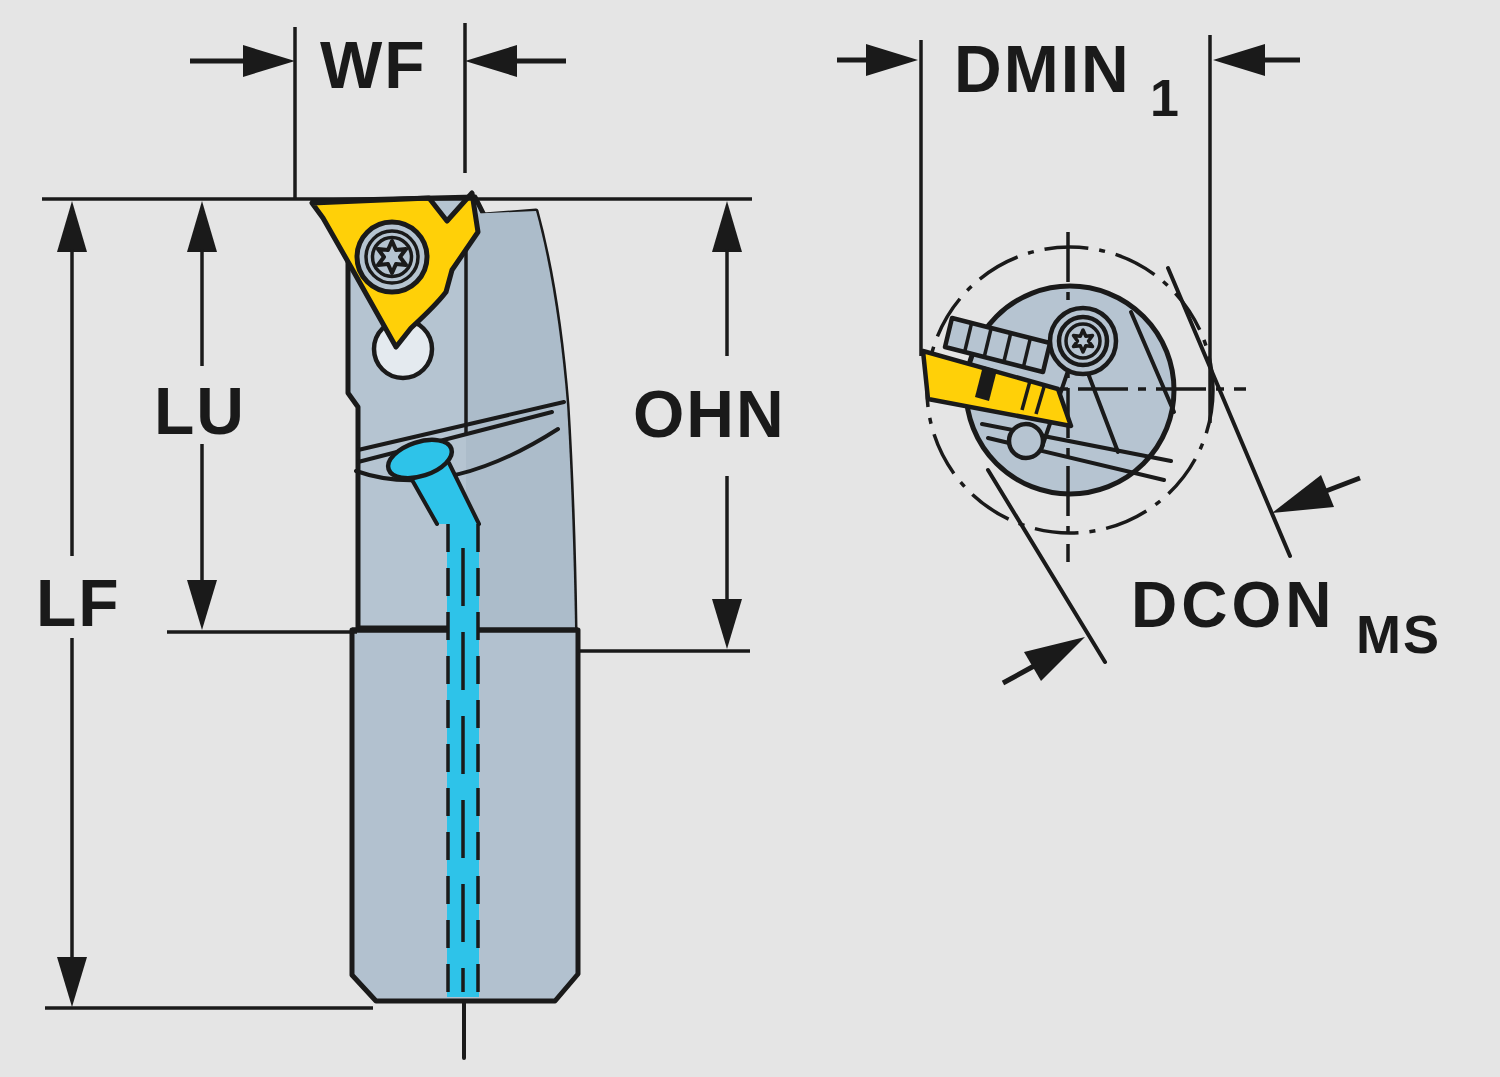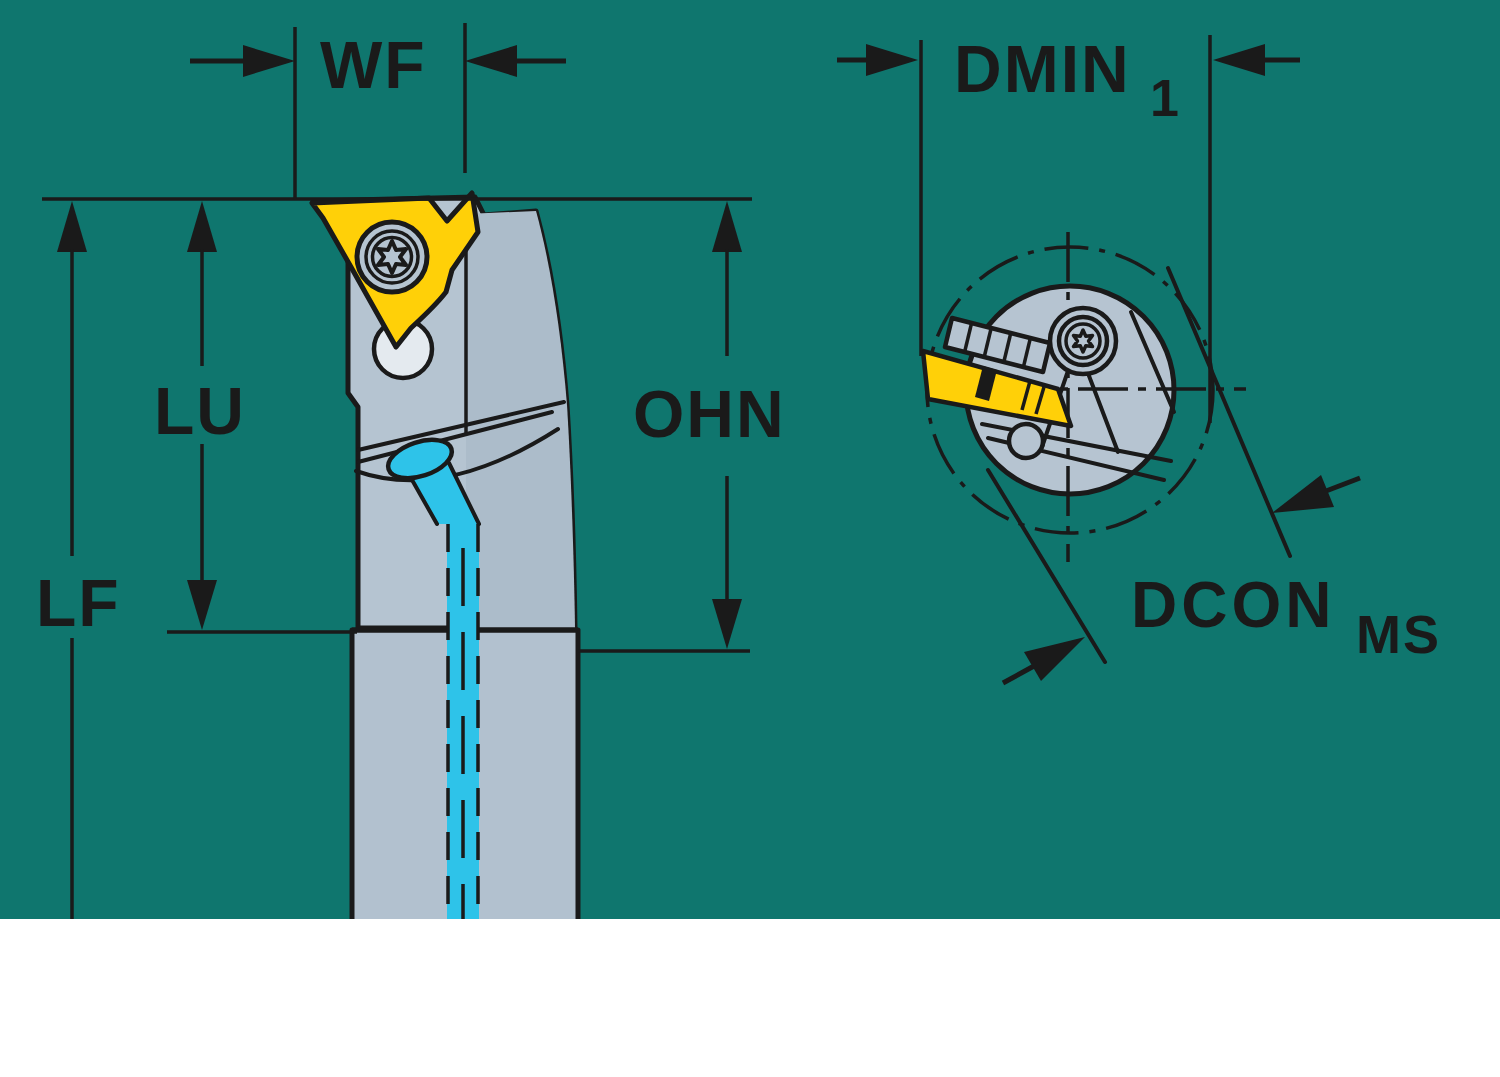--- a/index.html
+++ b/index.html
@@ -1,19 +1,19 @@
 <!DOCTYPE html>
 <html style="--c-line: #1A1A1A; --c-body: #B5C4D1; --c-facet: #ACBCCA; --c-shank: #B2C1CF; --c-end: #B6C4D1; --c-yellow: #FFD008; --c-cyan: #2EC3E9; --c-hole: #E4EAEF;"><head>
 <meta charset="utf-8">
 <style>
   html,body{margin:0;padding:0;background:#ffffff;}
   .canvas{
     position:relative;
-    width:1500px;height:919px;
-    background:#0f766e;
+    width:1500px;height:1077px;
+    background:#e5e5e5;
     font-family:"Liberation Sans", sans-serif;
     overflow:hidden;
   }
   svg{display:block;}
   .outline      {stroke:var(--c-line,#1A1A1A);stroke-width:5;fill:none;stroke-linejoin:round;}
   .outline-thin {stroke:var(--c-line,#1A1A1A);stroke-width:3.5;fill:none;}
   .detail       {stroke:var(--c-line,#1A1A1A);stroke-width:4;fill:none;stroke-linecap:round;}
   .dim          {stroke:var(--c-line,#1A1A1A);stroke-width:3.5;fill:none;}
   .dimtail      {stroke:var(--c-line,#1A1A1A);stroke-width:5;fill:none;}
   .arrow        {fill:var(--c-line,#1A1A1A);stroke:none;}

